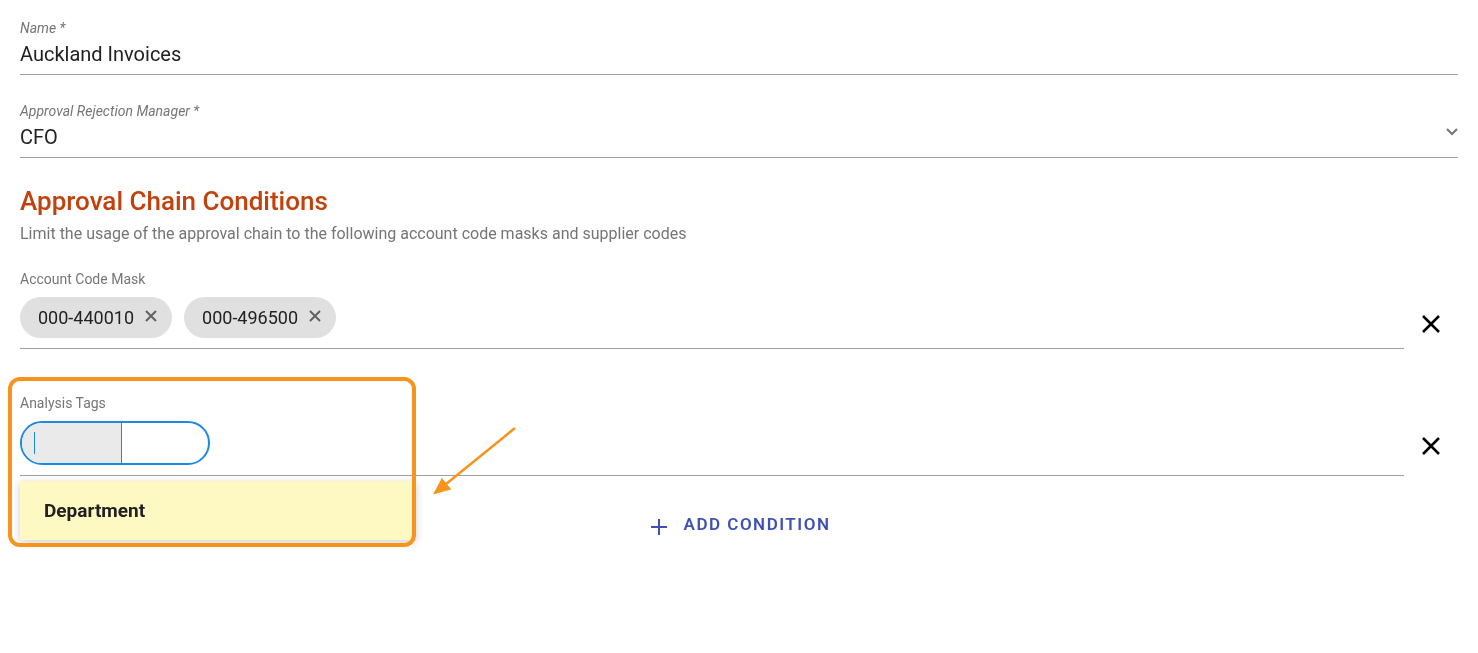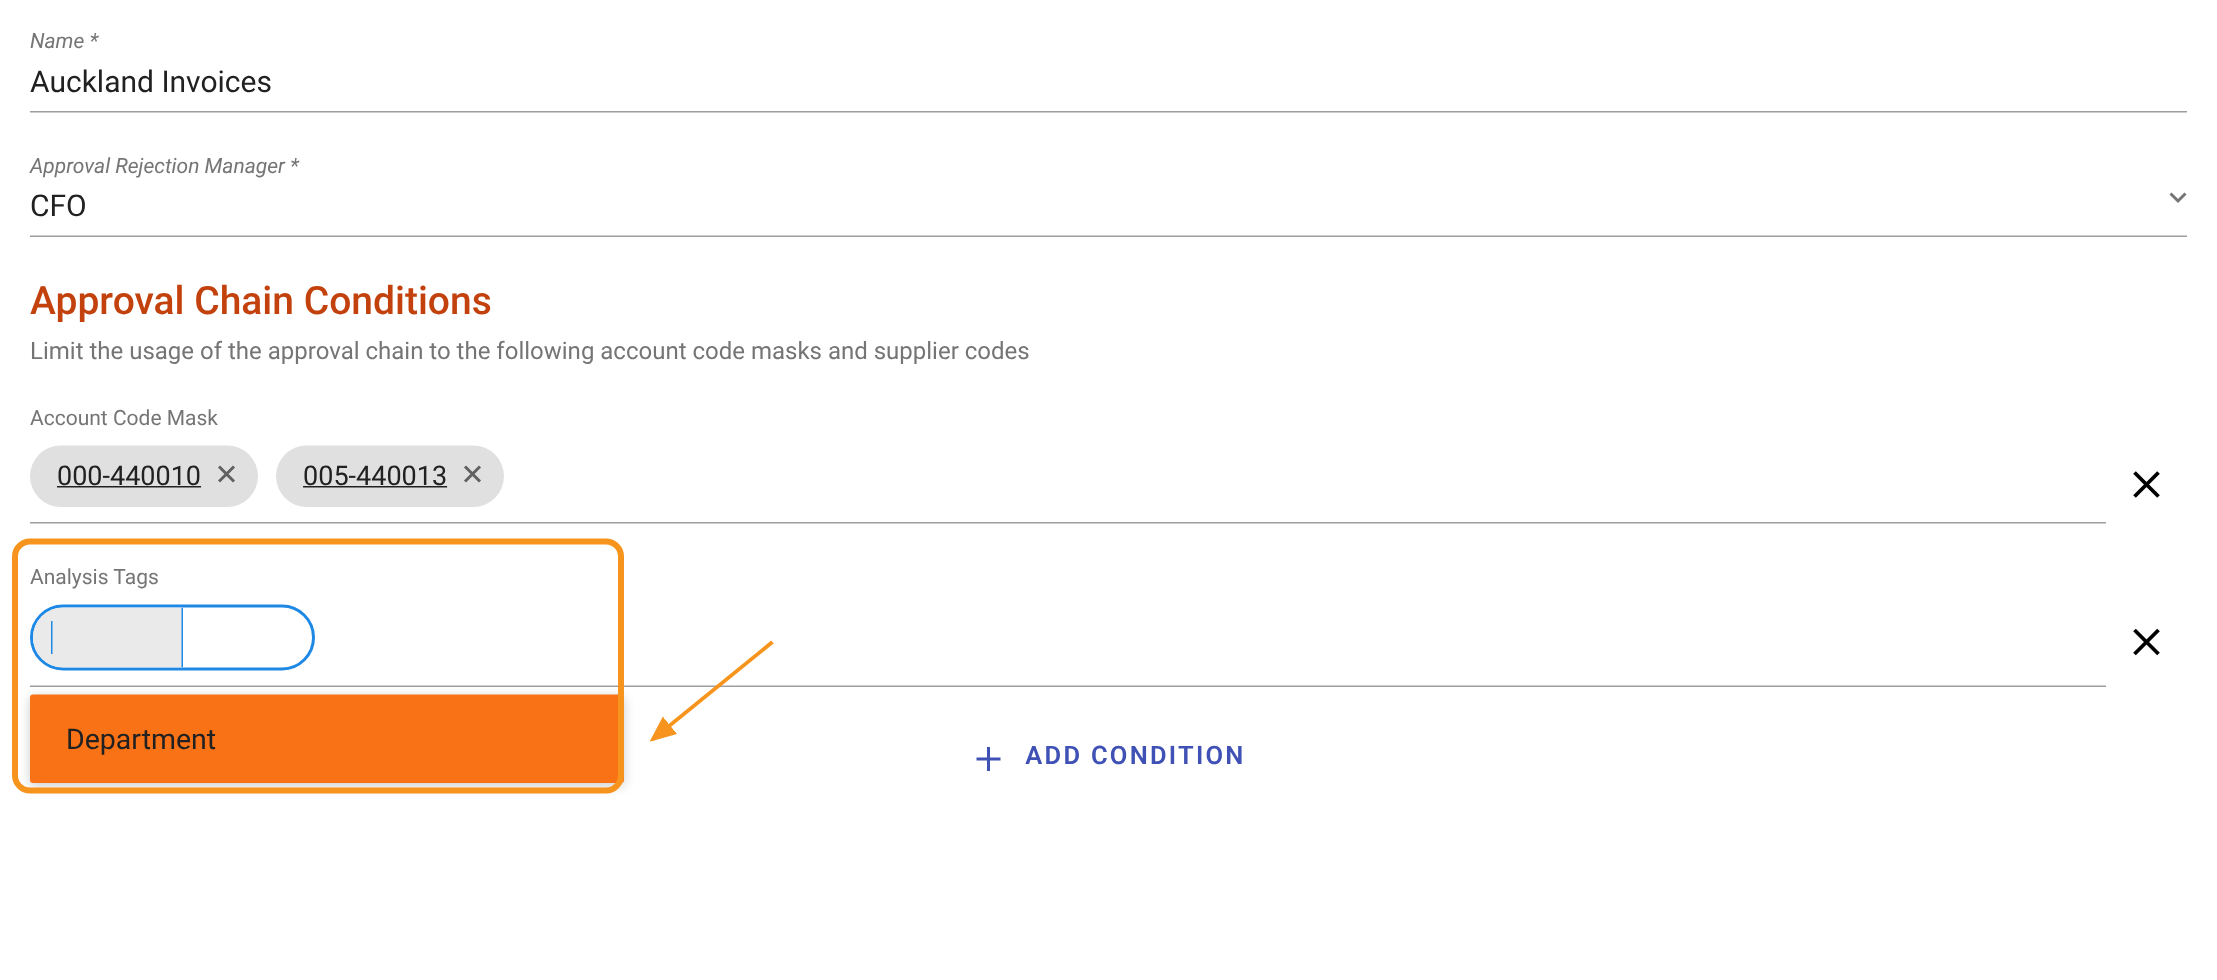--- a/index.html
+++ b/index.html
@@ -39,38 +39,37 @@
   }
   .section-desc {
     font-size: 16px;
     color: #757575;
     margin-bottom: 28px;
   }
   .condition-row {
     display: flex;
     align-items: flex-end;
     gap: 16px;
-    margin-bottom: 20px;
+    margin-bottom: 38px;
   }
   .condition-content {
     flex: 1;
   }
   .condition-label {
     font-size: 14px;
     color: #757575;
     margin-bottom: 10px;
   }
   .chip-row {
     display: flex;
     align-items: center;
     gap: 12px;
     border-bottom: 1px solid #9e9e9e;
     padding-bottom: 10px;
     min-height: 46px;
-    text-decoration: underline;
   }
   .chip {
     background: #e0e0e0;
     border-radius: 22px;
     padding: 10px 14px 10px 18px;
     display: inline-flex;
     align-items: center;
     gap: 10px;
     font-size: 18px;
     color: #212121;
@@ -136,24 +135,25 @@
   .cursor-line {
     width: 1px;
     height: 22px;
     background: #1e88e5;
   }
   .dropdown-panel {
     position: absolute;
     left: 0;
     top: 86px;
     width: 396px;
-    background: #f97316;
+    background: #fef9c3;
     box-shadow: 0 2px 8px rgba(0,0,0,.2);
     border-radius: 2px;
     z-index: 4;
+    font-weight: bold;
   }
   .dropdown-item {
     padding: 18px 24px;
     font-size: 19px;
     color: #212121;
     cursor: pointer;
   }
   .add-condition {
     display: flex;
     align-items: flex-start;
@@ -217,21 +217,21 @@
     <div class="chip-row">
       <span class="chip">
         <span>000-440010</span>
         <span class="chip-close">
           <svg width="14" height="14" viewBox="0 0 14 14">
               <path d="M2 2 L12 12 M12 2 L2 12" stroke="#616161" stroke-width="2"></path>
             </svg>
         </span>
       </span>
       <span class="chip">
-        <span>005-440013</span>
+        <span>000-496500</span>
         <span class="chip-close">
           <svg width="14" height="14" viewBox="0 0 14 14">
               <path d="M2 2 L12 12 M12 2 L2 12" stroke="#616161" stroke-width="2"></path>
             </svg>
         </span>
       </span>
     </div>
   </div>
   <span class="row-close">
     <svg width="22" height="22" viewBox="0 0 22 22">

